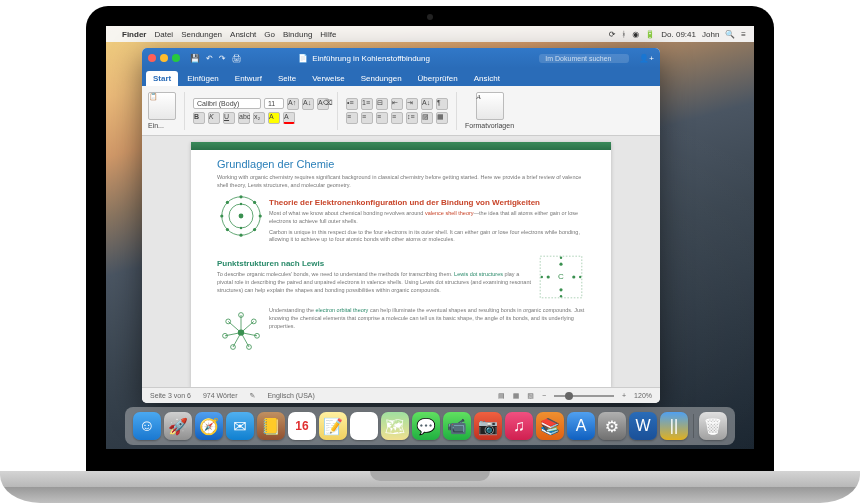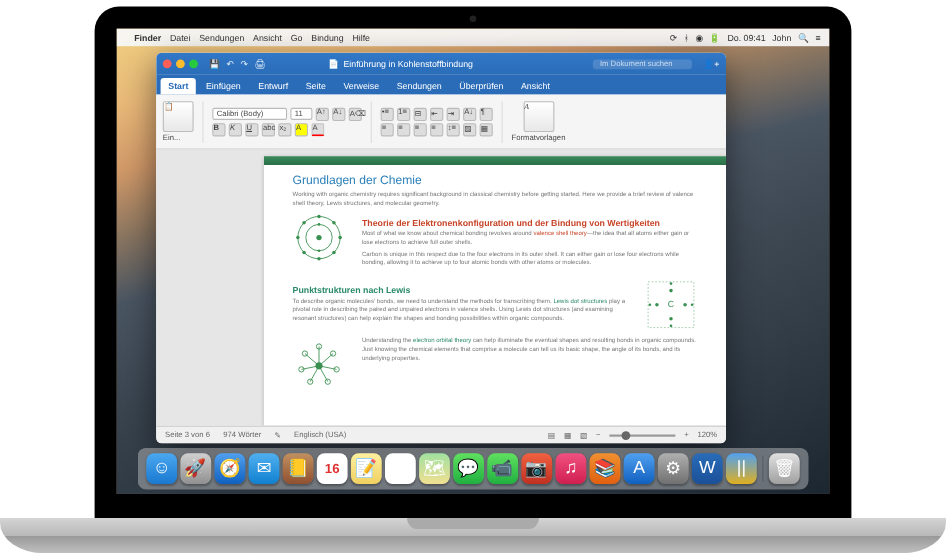--- a/index.html
+++ b/index.html
@@ -40,33 +40,33 @@
 .rtab.active { background: #fff; color: #2a6cb8; font-weight: 600; }
 
 .ribbon { height: 50px; background: #f5f5f5; border-bottom: 1px solid #ccc; display: flex; align-items: center; padding: 4px 6px; gap: 8px; font-size: 7px; color: #444; }
 .rgroup { display: flex; flex-direction: column; gap: 2px; }
 .rrow { display: flex; gap: 3px; align-items: center; }
 .ricon { width: 12px; height: 12px; background: #ddd; border: 1px solid #bbb; border-radius: 2px; }
 .ricon.lg { width: 28px; height: 28px; }
 .rsel { border: 1px solid #bbb; background: #fff; padding: 1px 3px; font-size: 7px; border-radius: 2px; }
 .rsep { width: 1px; height: 38px; background: #ddd; }
 
-.doc-area { flex: 1; background: #e6e6e6; overflow: hidden; display: flex; justify-content: flex-end; padding: 6px 0 0; }
+.doc-area { flex: 1; background: #e6e6e6; overflow: hidden; display: flex; justify-content: center; padding: 6px 0 0; }
 .page { width: 420px; background: #fff; box-shadow: 0 1px 4px rgba(0,0,0,0.2); padding: 10px 26px 0; font-size: 6px; color: #666; position: relative; }
 .page-banner { height: 8px; background: linear-gradient(#3a8a5a, #2a7048); margin: -10px -26px 8px; }
 .h1 { color: #2a7fb8; font-size: 11px; font-weight: 400; margin-bottom: 4px; }
 .h2 { font-size: 8px; font-weight: 600; margin: 6px 0 3px; }
 .h2.red { color: #c8452a; }
 .h2.teal { color: #2a8a6a; }
 .h2.green { color: #3a9050; }
 .p { line-height: 1.4; margin-bottom: 3px; color: #777; font-size: 5.5px; }
 .p .em-red { color: #c8452a; }
 .p .em-teal { color: #2a8a6a; }
 
-.section { display: flex; gap: 15px; margin-bottom: 6px; }
+.section { display: flex; gap: 4px; margin-bottom: 6px; }
 .section .txt { flex: 1; }
 .diagram { width: 48px; height: 48px; flex-shrink: 0; }
 .diagram.right { order: 2; }
 
 .statusbar { height: 16px; background: #f0f0f0; border-top: 1px solid #ccc; display: flex; align-items: center; padding: 0 8px; font-size: 7px; color: #666; gap: 12px; }
 .statusbar .right { margin-left: auto; display: flex; gap: 8px; align-items: center; }
 .zoom-slider { width: 60px; height: 2px; background: #999; position: relative; }
 .zoom-slider::after { content: ""; position: absolute; left: 18%; top: -3px; width: 8px; height: 8px; background: #666; border-radius: 50%; }
 </style>
 </head>

